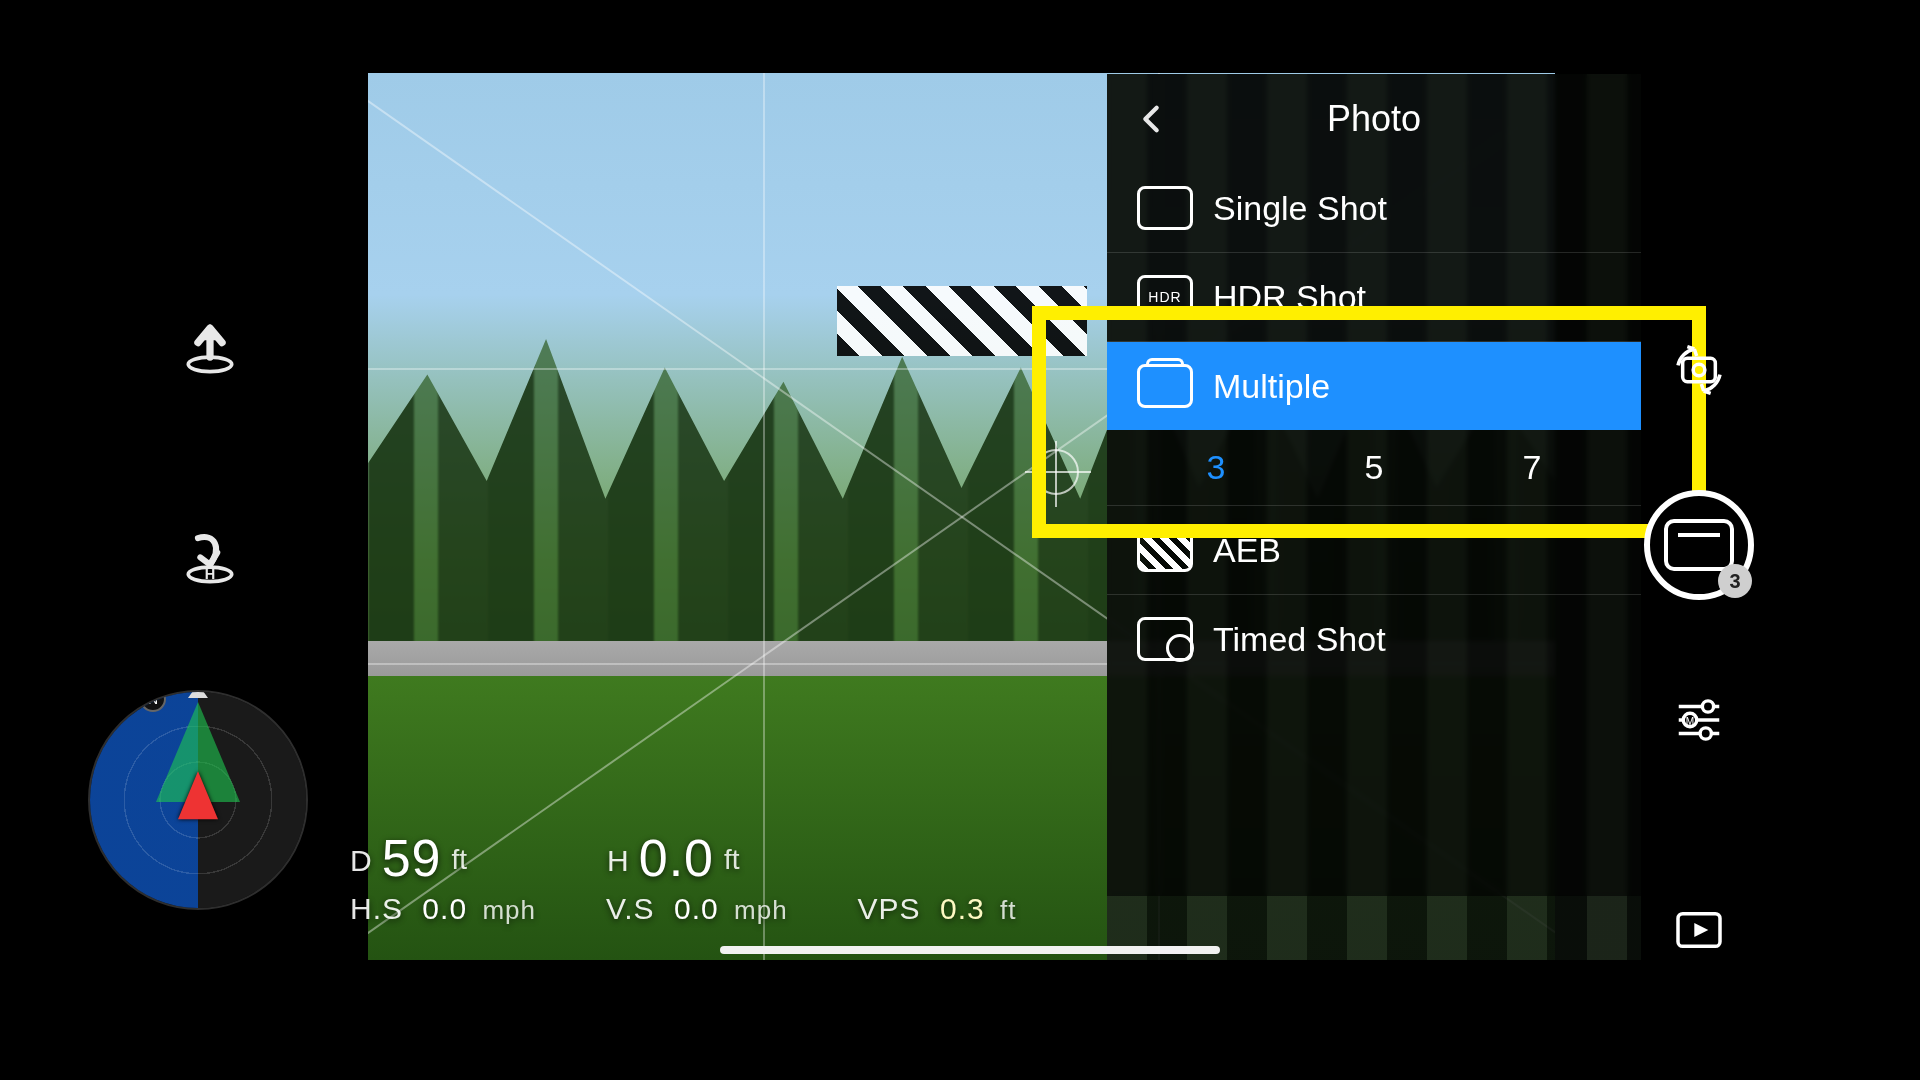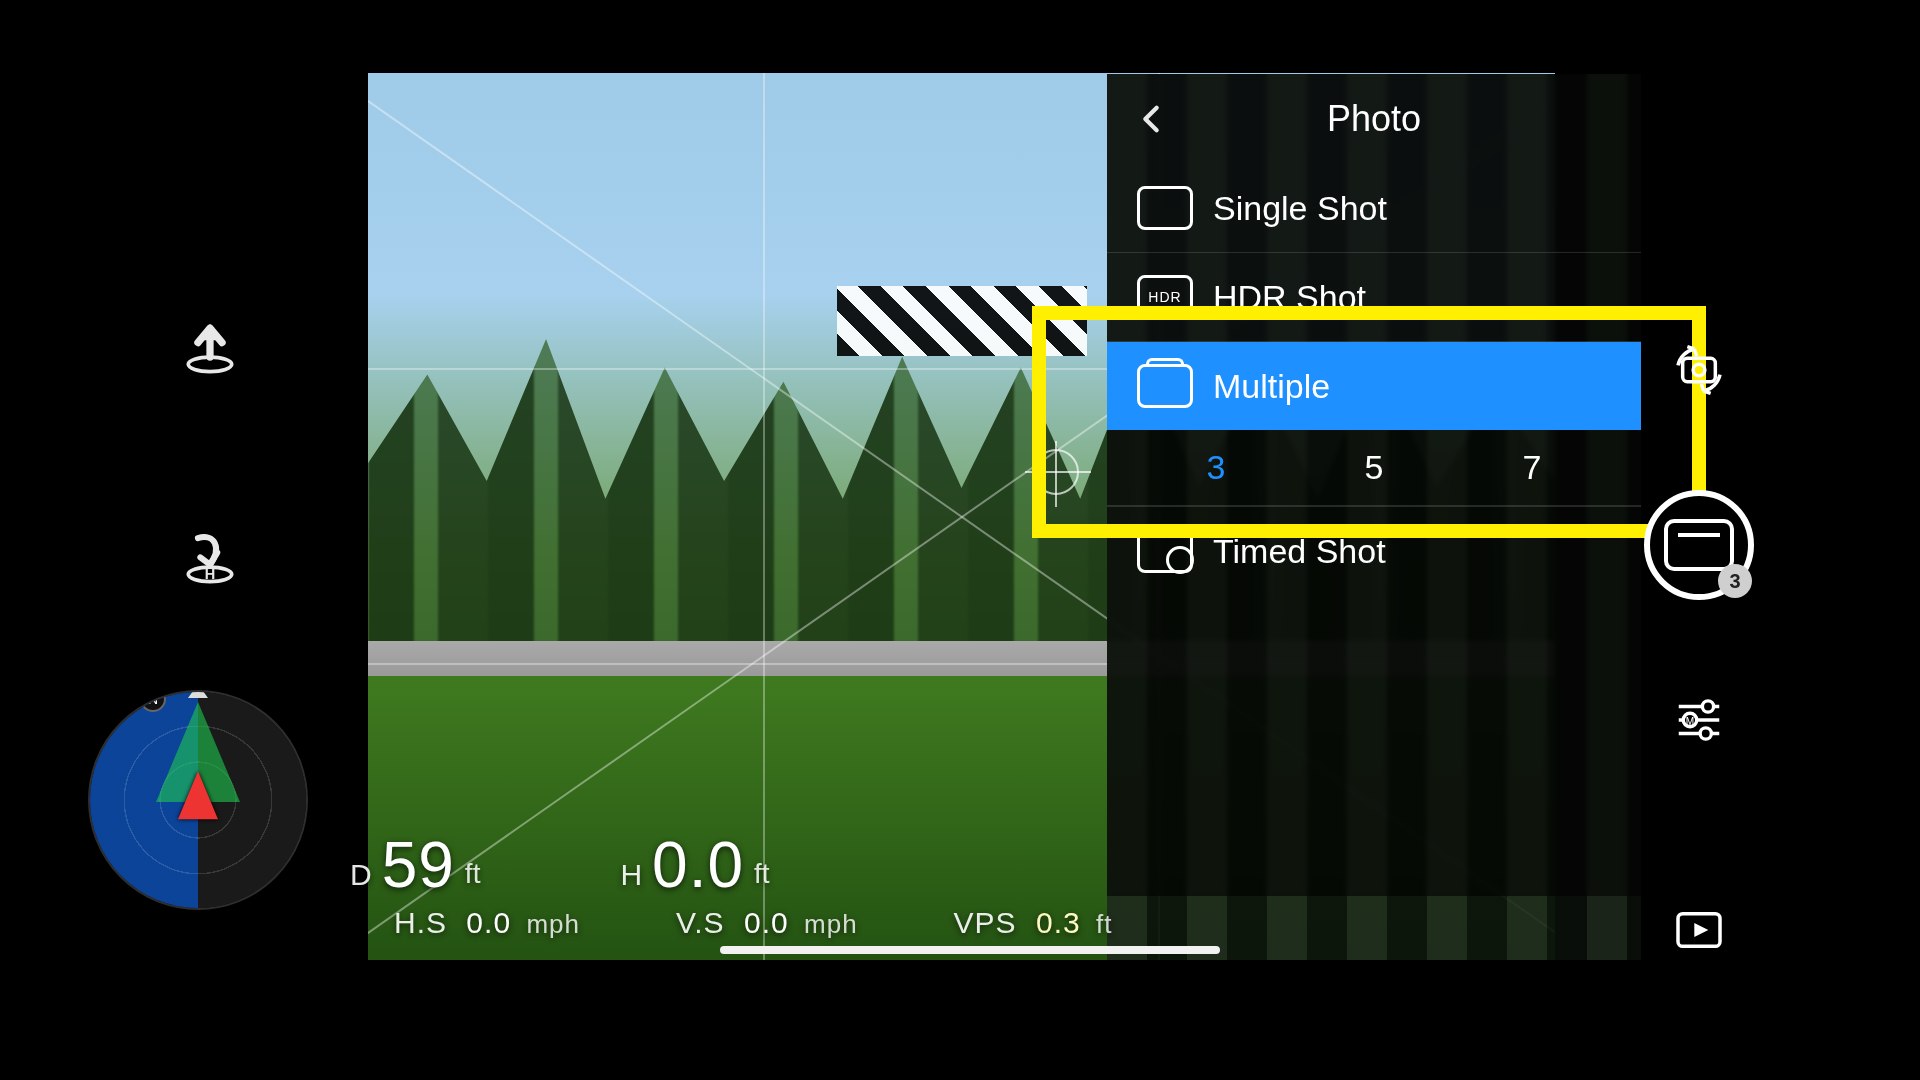--- a/index.html
+++ b/index.html
@@ -108,23 +108,23 @@
     
   }
   .telemetry {
     position:absolute; left: 350px; top: 828px; width: 900px;
     font-weight: 300; text-shadow: 0 2px 6px rgba(0,0,0,.7);
     font-family: "Helvetica Neue", Arial, sans-serif;
   }
   .telem-big { display:flex; gap: 140px; align-items:flex-end; }
   .telem-big .grp { display:flex; align-items:flex-end; gap:10px; }
   .telem-big .lbl { font-size:30px; opacity:.9; padding-bottom:10px;}
-  .telem-big .val { font-size:64px; font-weight:500; letter-spacing:1px; font-variant-numeric: tabular-nums; }
+  .telem-big .val { font-size:52px; font-weight:500; letter-spacing:1px; font-variant-numeric: tabular-nums; }
   .telem-big .unit { font-size:28px; opacity:.85; padding-bottom:12px;}
-  .telem-small { display:flex; gap: 96px; margin-top: 4px; font-size:30px; letter-spacing:1px;margin-left:44px;}
+  .telem-small { display:flex; gap: 70px; margin-top: 4px; font-size:30px; letter-spacing:1px;}
   .telem-small .lbl { opacity:.9; margin-right:10px;}
   .telem-small .val { font-weight:500; font-variant-numeric: tabular-nums;}
   .telem-small .unit { opacity:.8; margin-left:6px; font-size:26px;}
   .orange { color:#fef9c3; }
 
   .homebar { position:absolute; left: 720px; top: 946px; width: 500px; height:8px; border-radius:4px; background:#f2f2f2;}
 
   
   .right-col { position:absolute; right: 166px; top: 340px; display:flex; flex-direction:column; gap: 90px; align-items:center; }
   .shutter {
@@ -285,20 +285,24 @@
       <div class="oicon multi"></div>
       <span>Multiple</span>
     </div>
     <div class="sub">
       <span class="num active">3</span>
       <span class="num">5</span>
       <span class="num">7</span>
     </div>
     <div class="sep"></div>
 
+    <div class="opt">
+      <div class="oicon aeb"></div>
+      <span>AEB</span>
+    </div>
     <div class="sep"></div>
 
     <div class="opt">
       <div class="oicon timed"></div>
       <span>Timed Shot</span>
     </div>
   </div>
 
   <div class="annot"></div>
 

